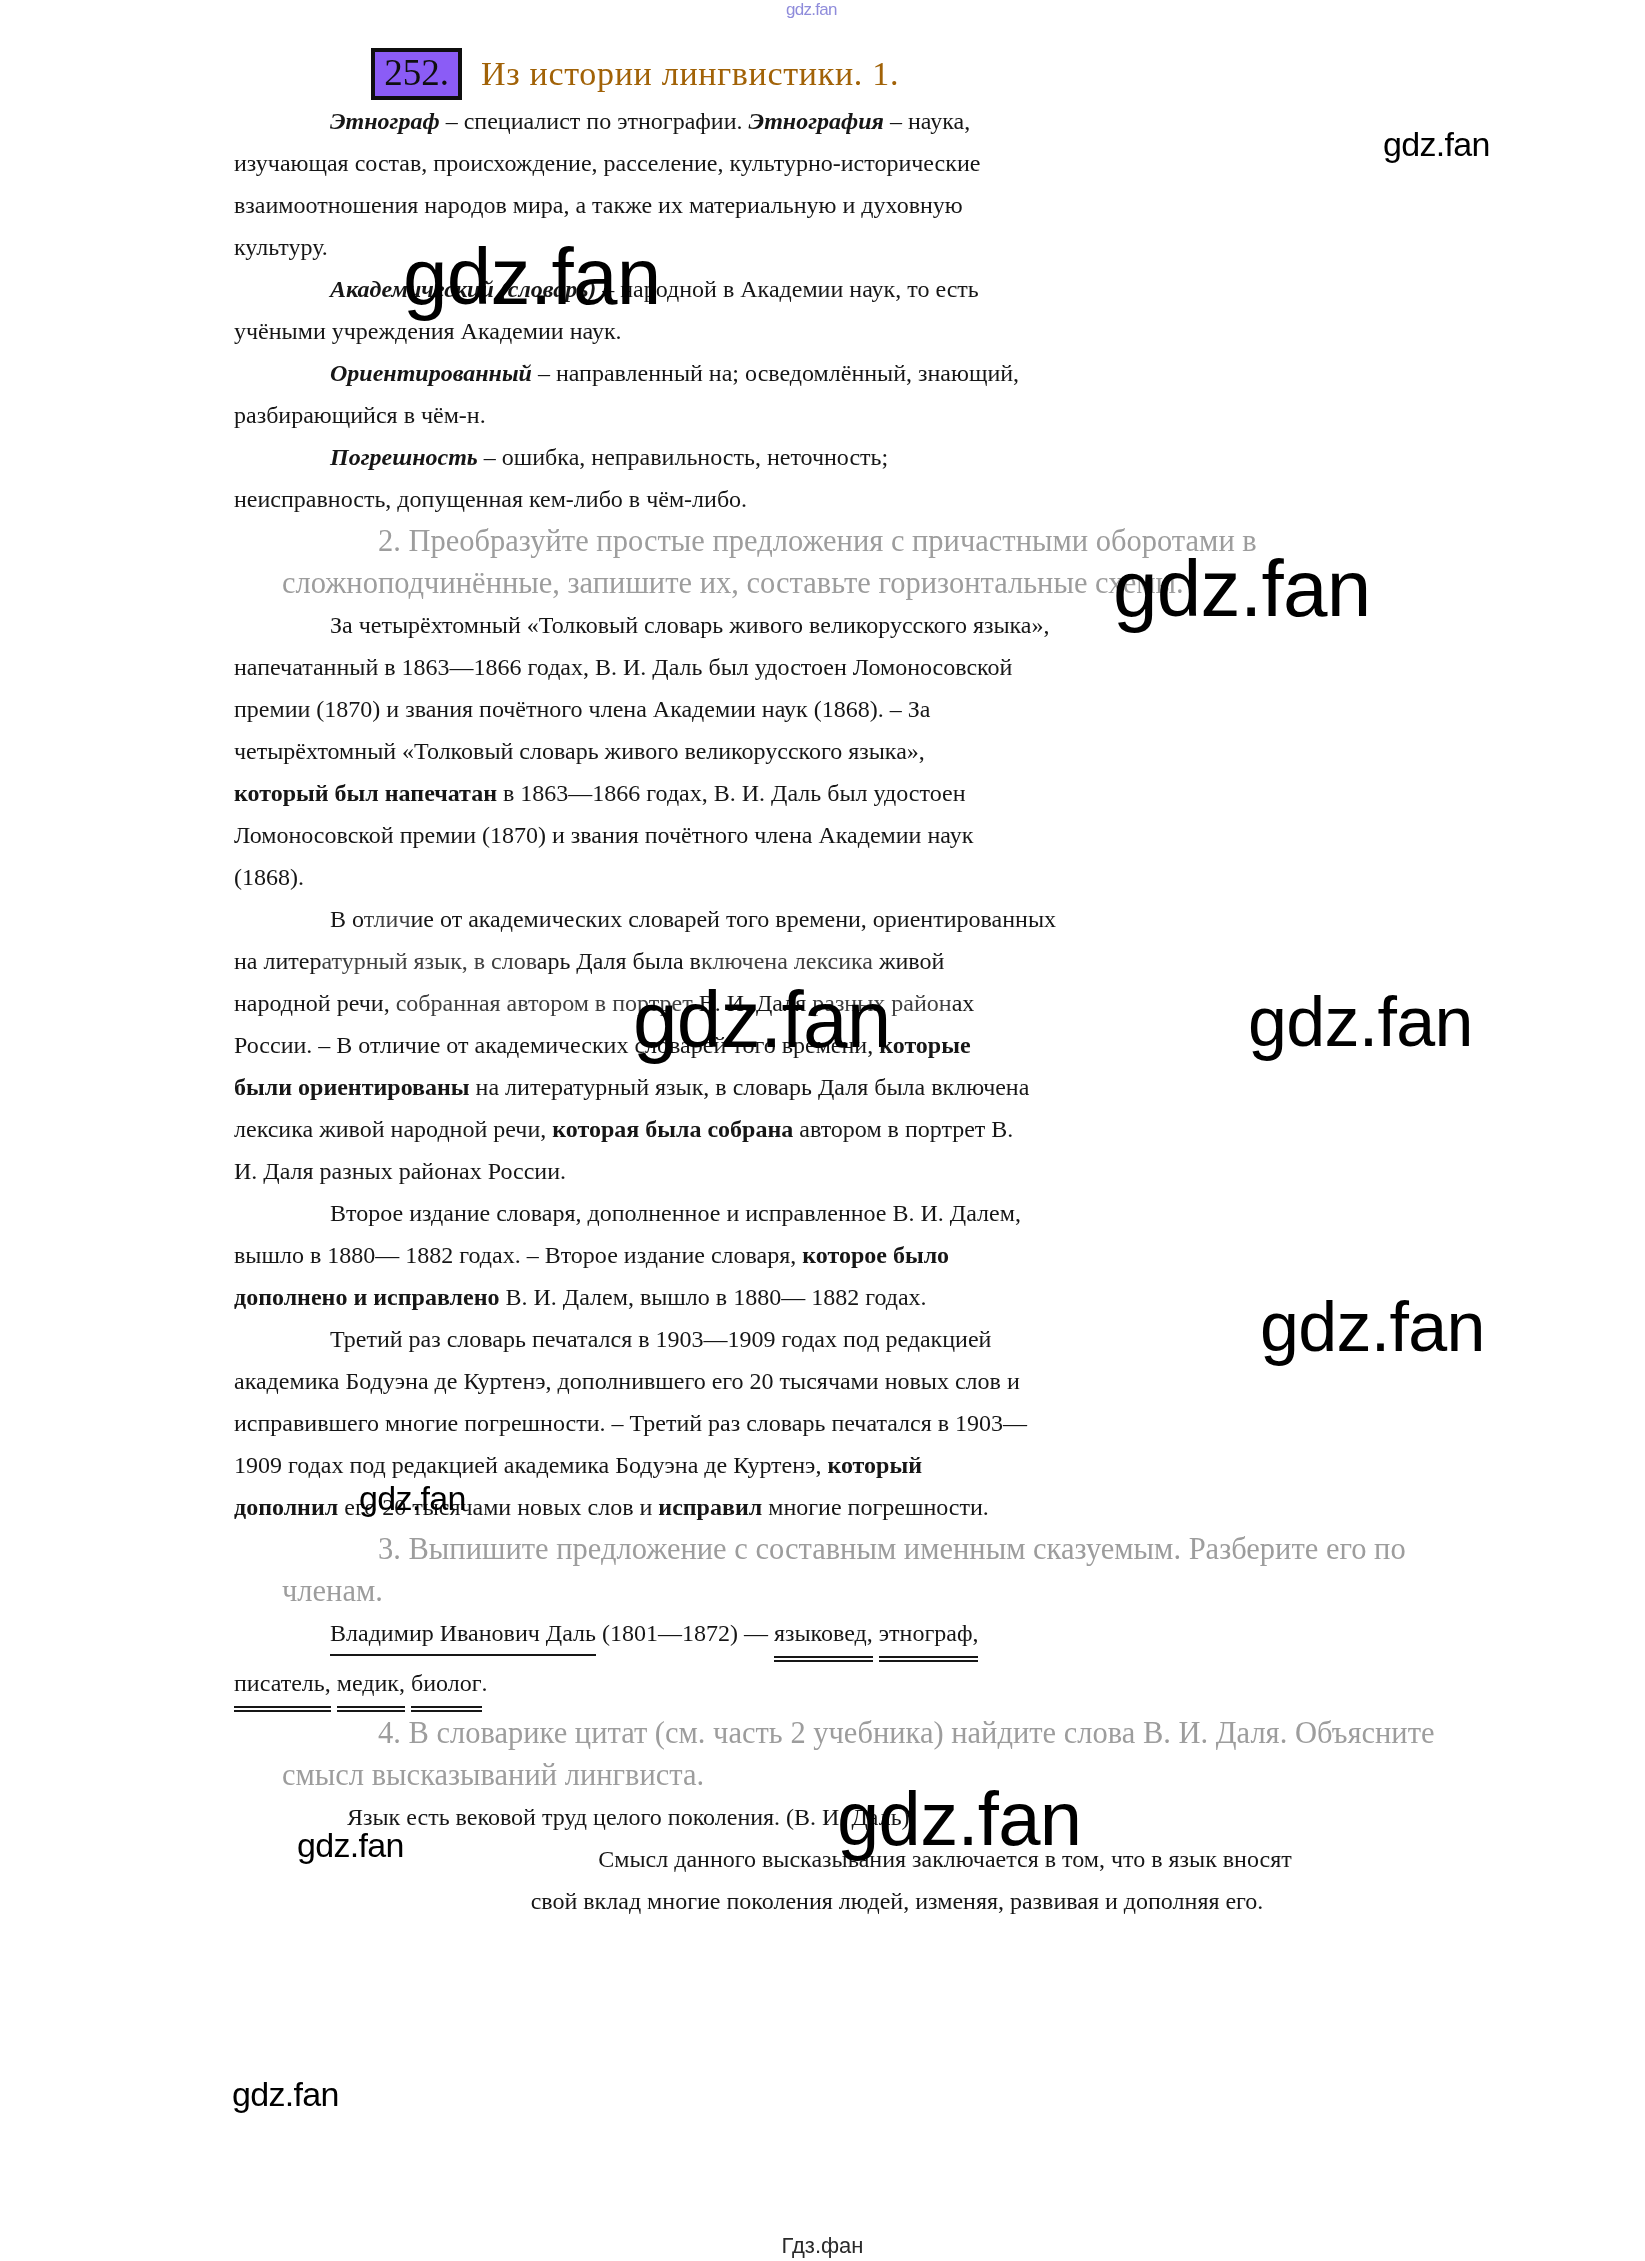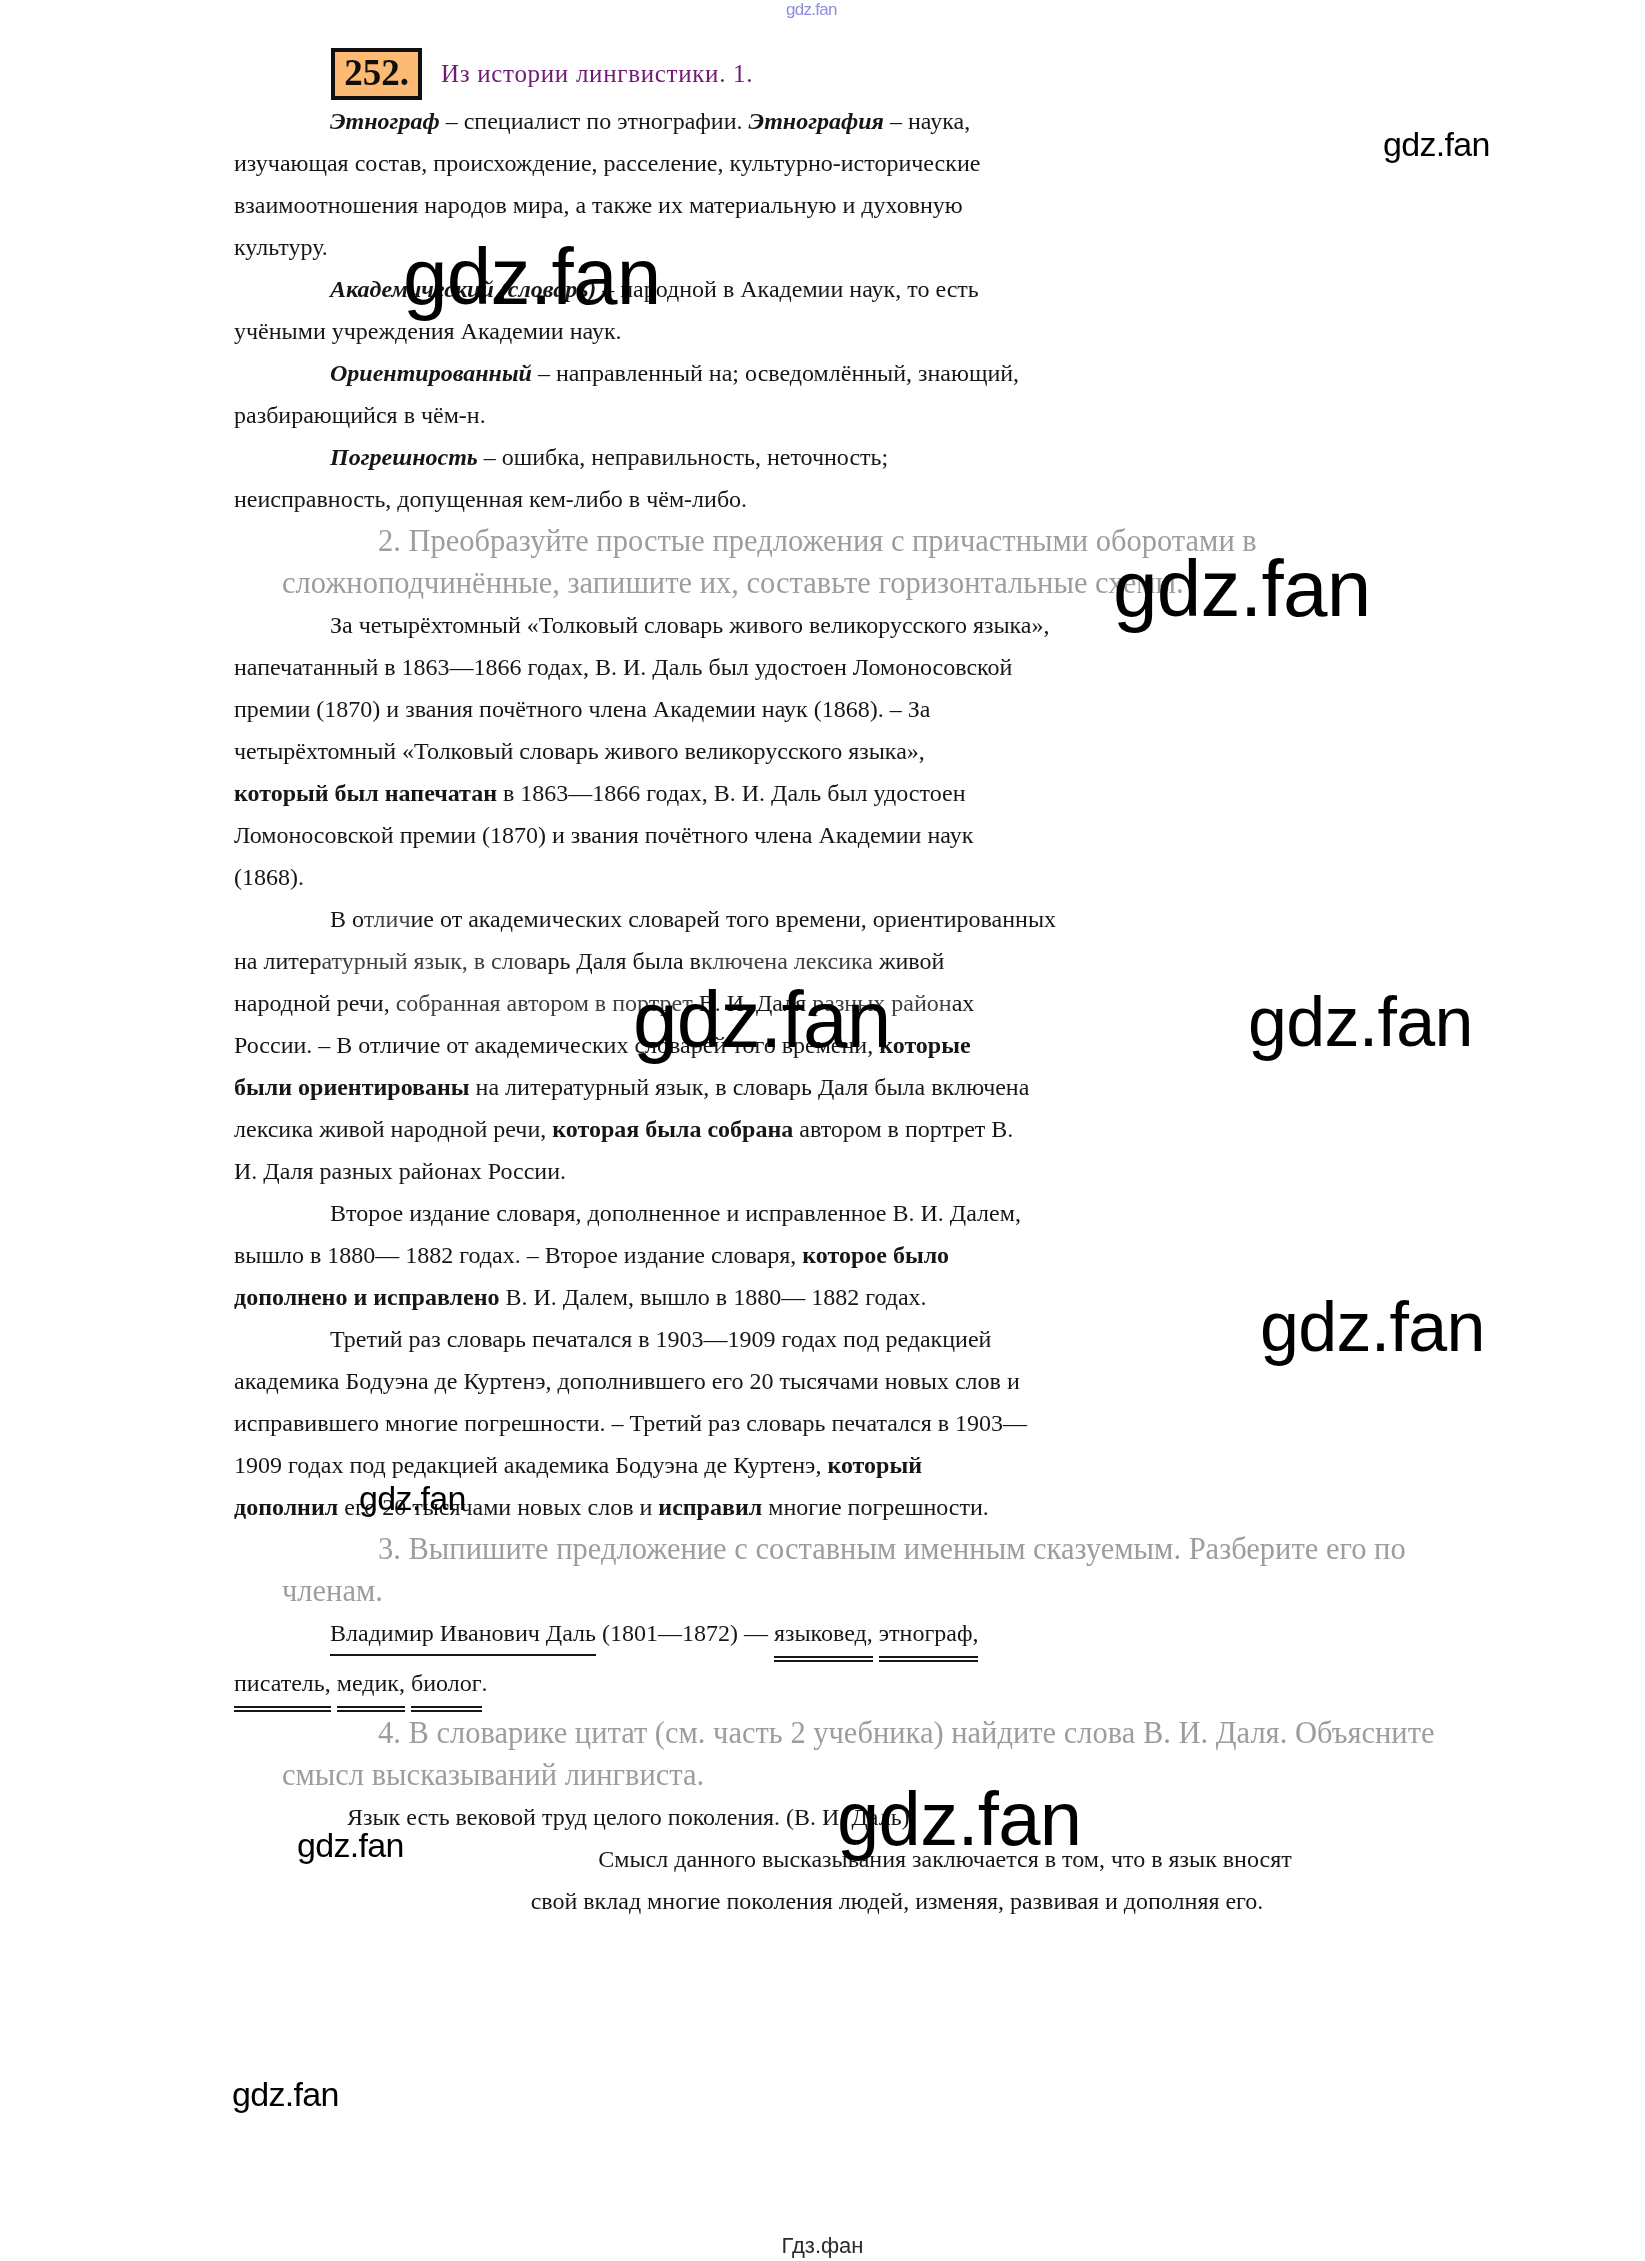--- a/index.html
+++ b/index.html
@@ -17,29 +17,30 @@
     width:1326px;
   }
   .header-row {
     display:flex; align-items:center; gap:18.6px;
     margin:48px 0 0 97px;
     height:52px;
   }
   .ex-box {
     border:4px solid #0f0f0f;
     padding:0px 9.3px 2.7px 9.3px;
-    font-weight:bold;
+    font-weight:normal;
     font-size:37px;
     line-height:42px;
     color:#0f0f0f;
-    background:#fdba74;
+    background:#8b5cf6;
+    margin-left:40px;
   }
   .ex-title {
-    color:#701a75;
-    font-size:25px;
+    color:#a16207;
+    font-size:34px;
     letter-spacing:0.7px;
   }
   p.para {
     margin:0;
     font-size:24px;
     line-height:42px;
     text-indent:96px;
     white-space:nowrap;
     color:#161616;
   }

